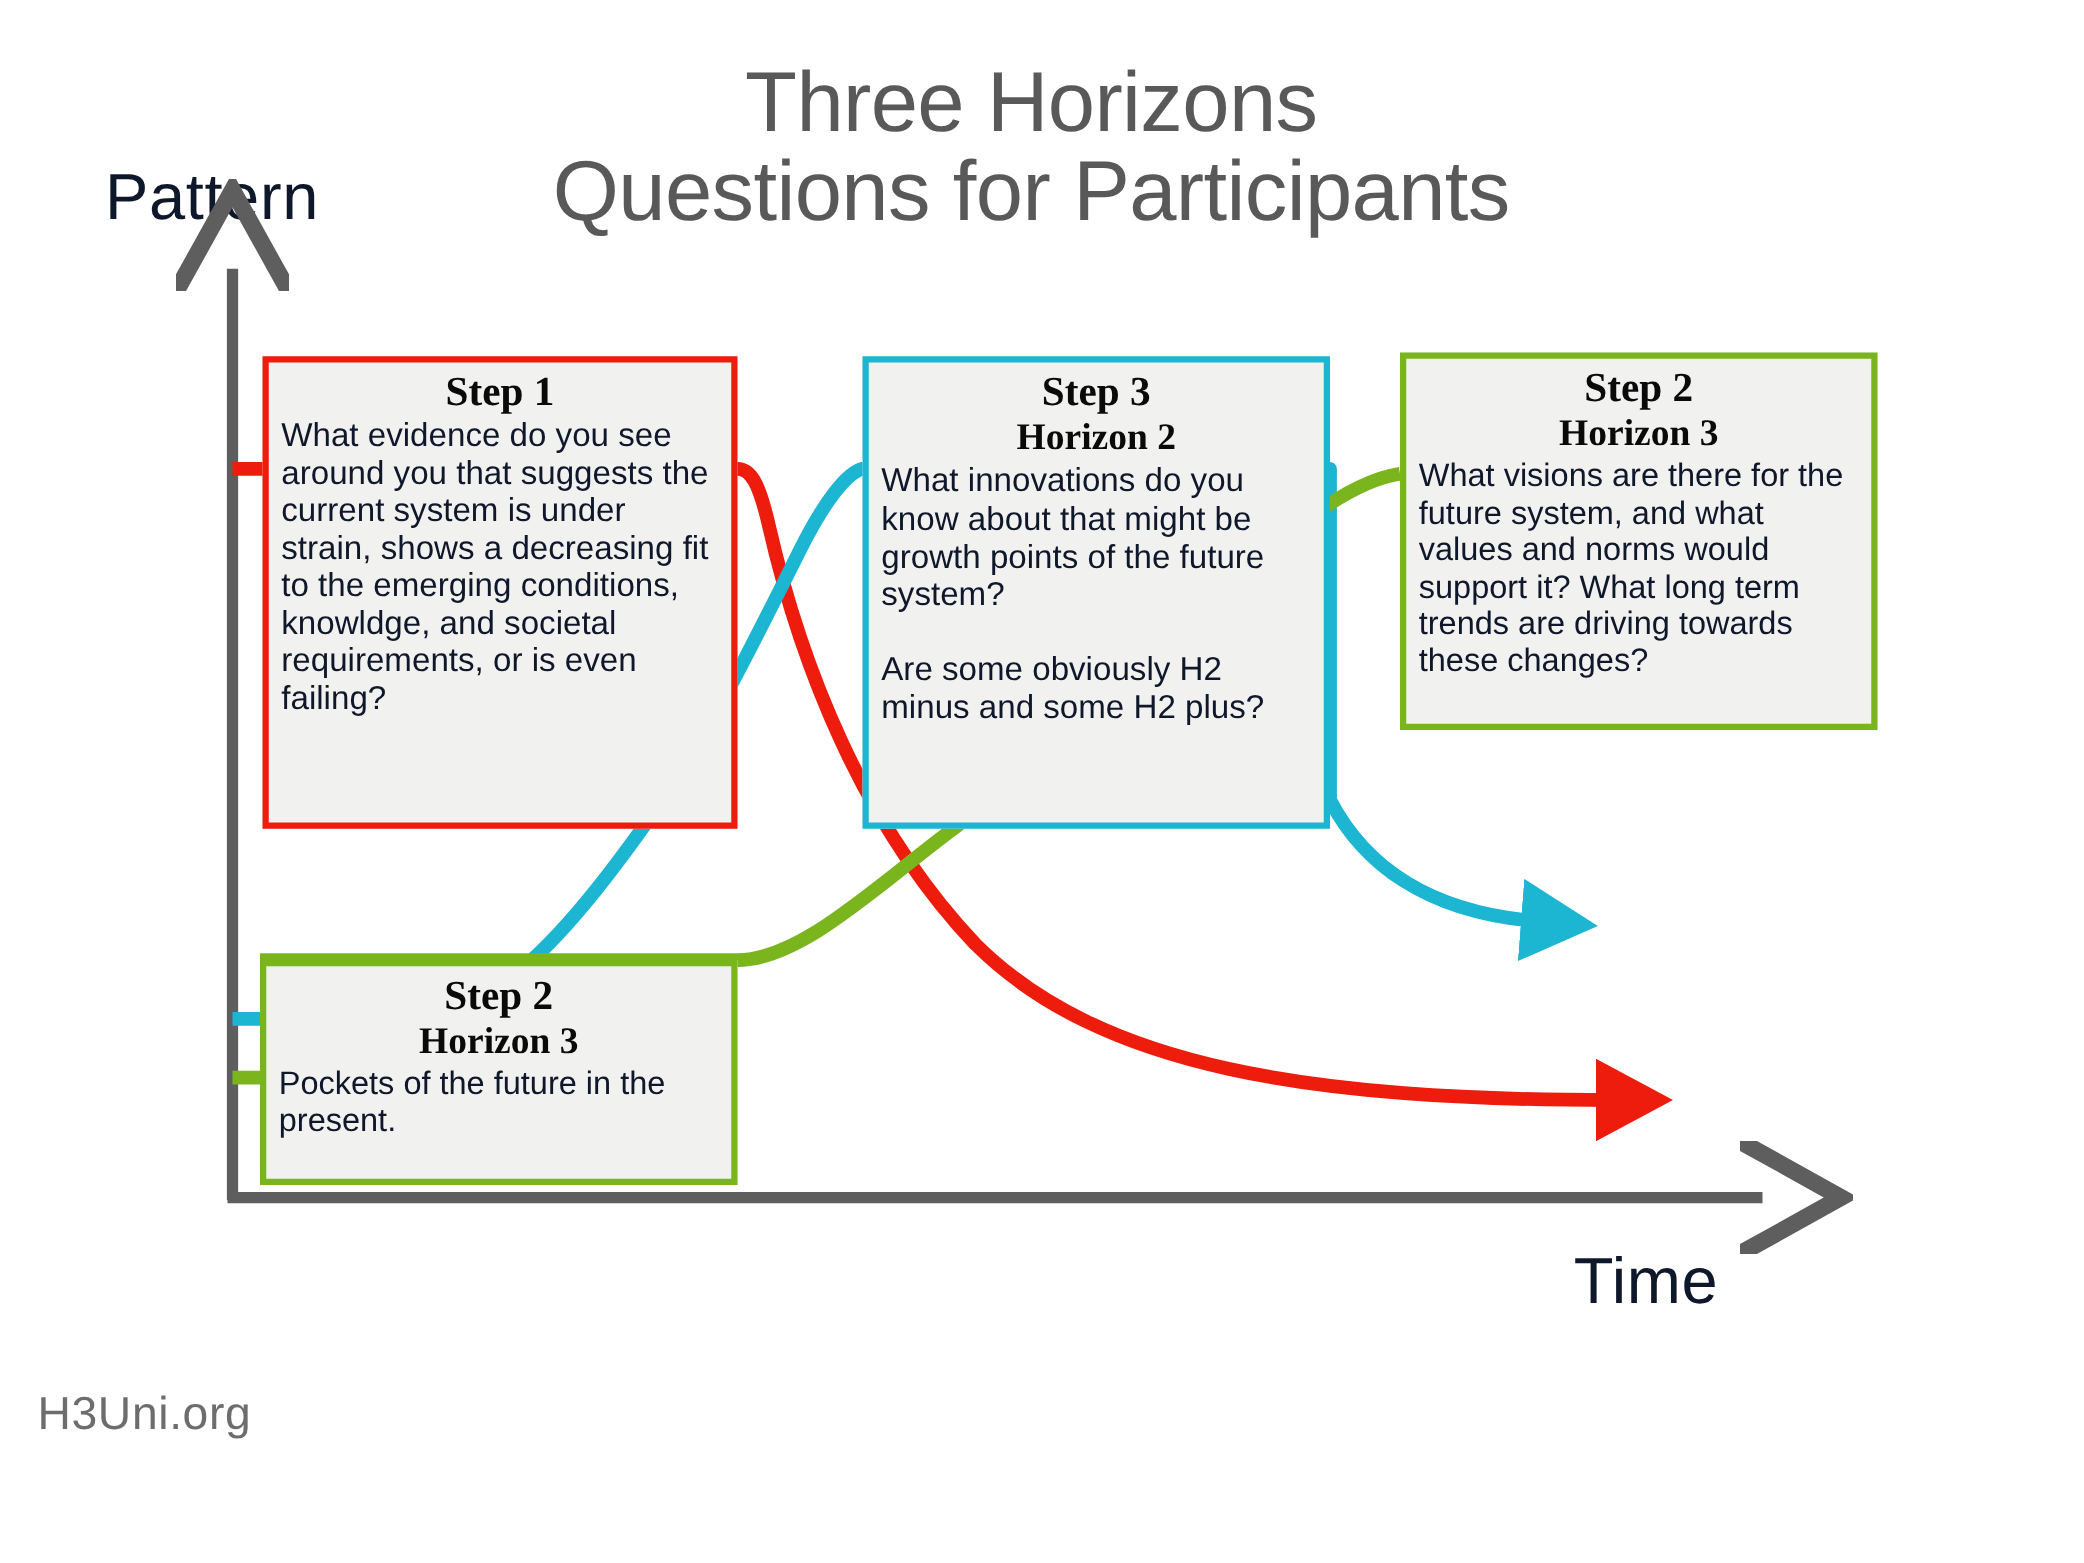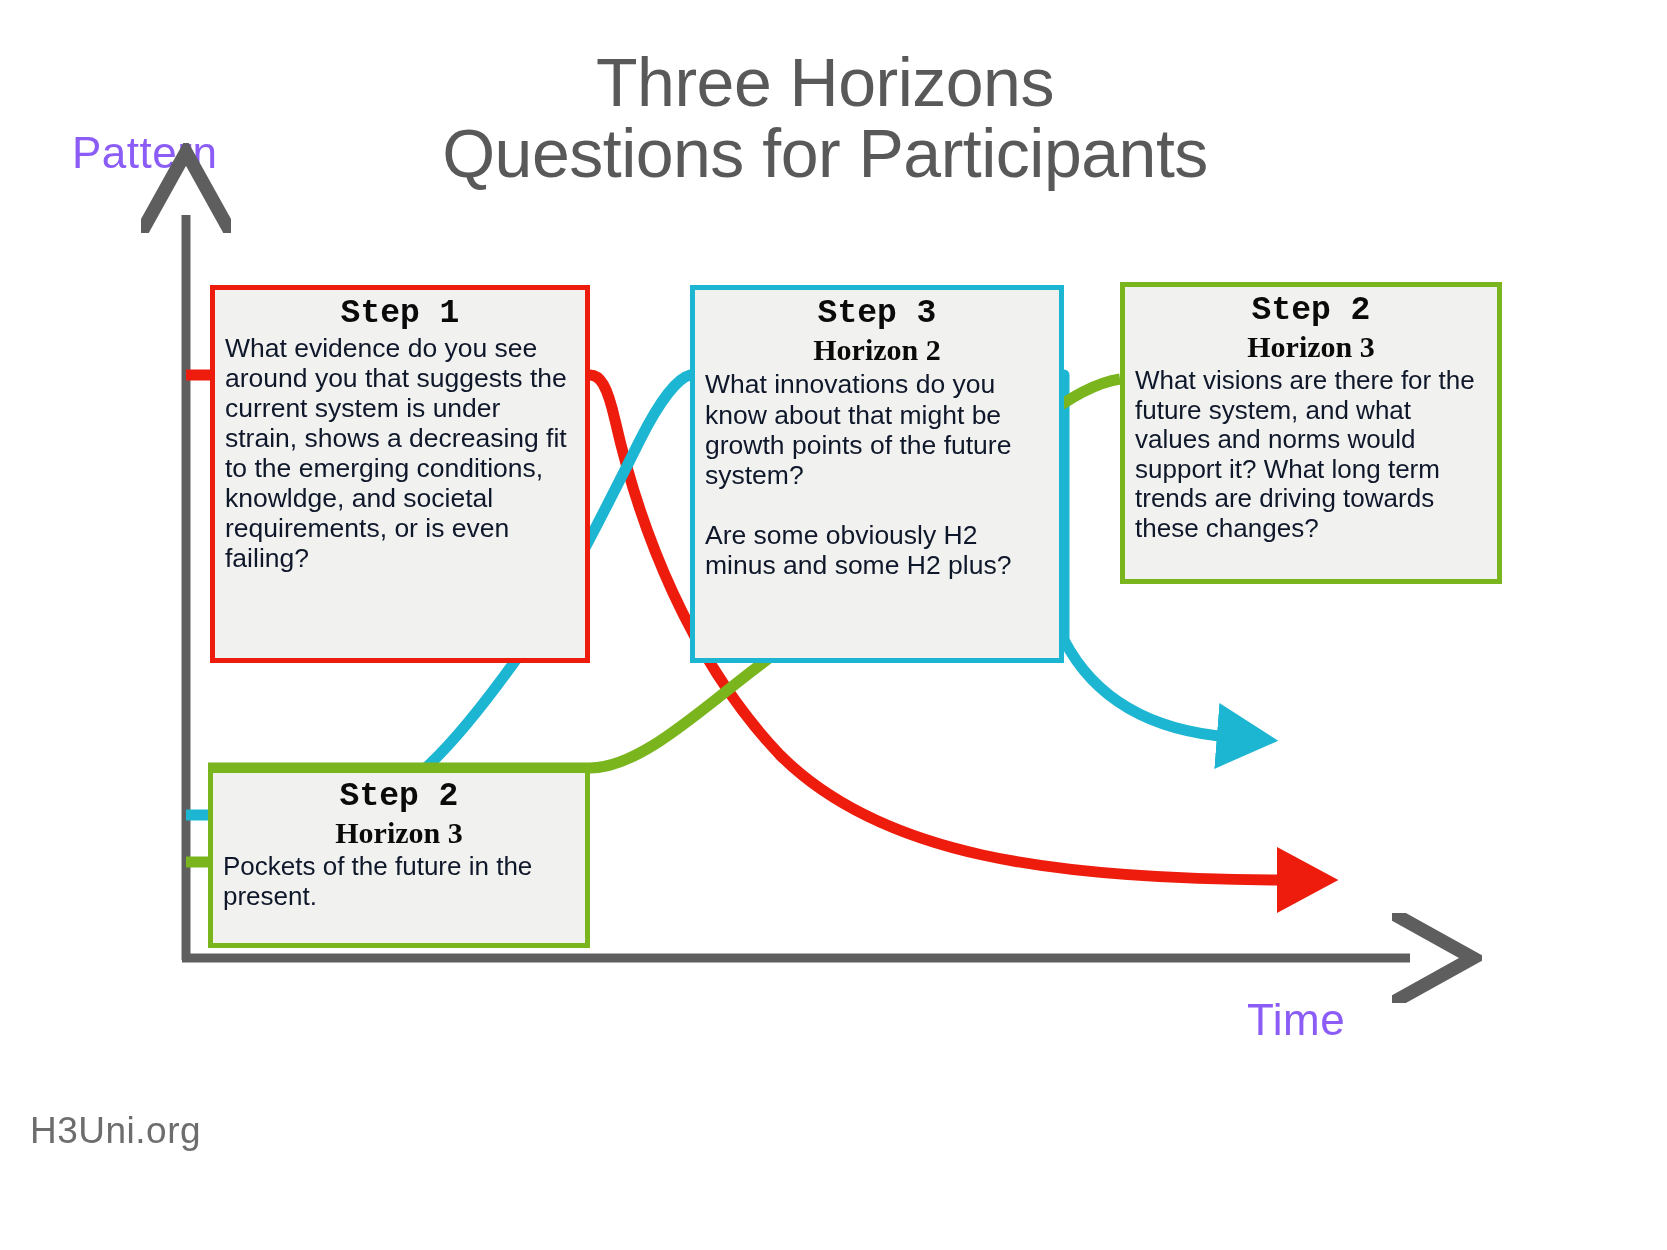--- a/index.html
+++ b/index.html
@@ -37,24 +37,25 @@
     display: block;
     font-size: 68px;
     font-weight: 400;
     letter-spacing: -0.5px;
     margin-top: 2px;
   }
 
   
   .axis-label {
     position: absolute;
-    color: #8b5cf6;
-    font-size: 44px;
+    color: #0f172a;
+    font-size: 52px;
     font-weight: 300;
     letter-spacing: 0.5px;
+    margin-left: 12px;
   }
   #axis-label-pattern { left: 72px; top: 128px; }
   #axis-label-time    { left: 1247px; top: 995px; }
 
   #footer-brand {
     position: absolute;
     left: 30px;
     top: 1110px;
     color: #6d6d6d;
     font-size: 37px;
@@ -76,21 +77,21 @@
   .hbox {
     position: absolute;
     background: #f1f1ef;
     box-sizing: border-box;
     z-index: 3;
     padding: 6px 10px 8px 10px;
   }
   .hbox .step-title {
     display: block;
     text-align: center;
-    font-family: Liberation Mono, monospace;
+    font-family: Liberation Serif, serif;
     font-weight: 700;
     font-size: 33px;
     color: #0a0a0a;
     line-height: 1.12;
   }
   .hbox .horizon-title {
     display: block;
     text-align: center;
     font-family: "Liberation Serif", serif;
     font-weight: 700;

